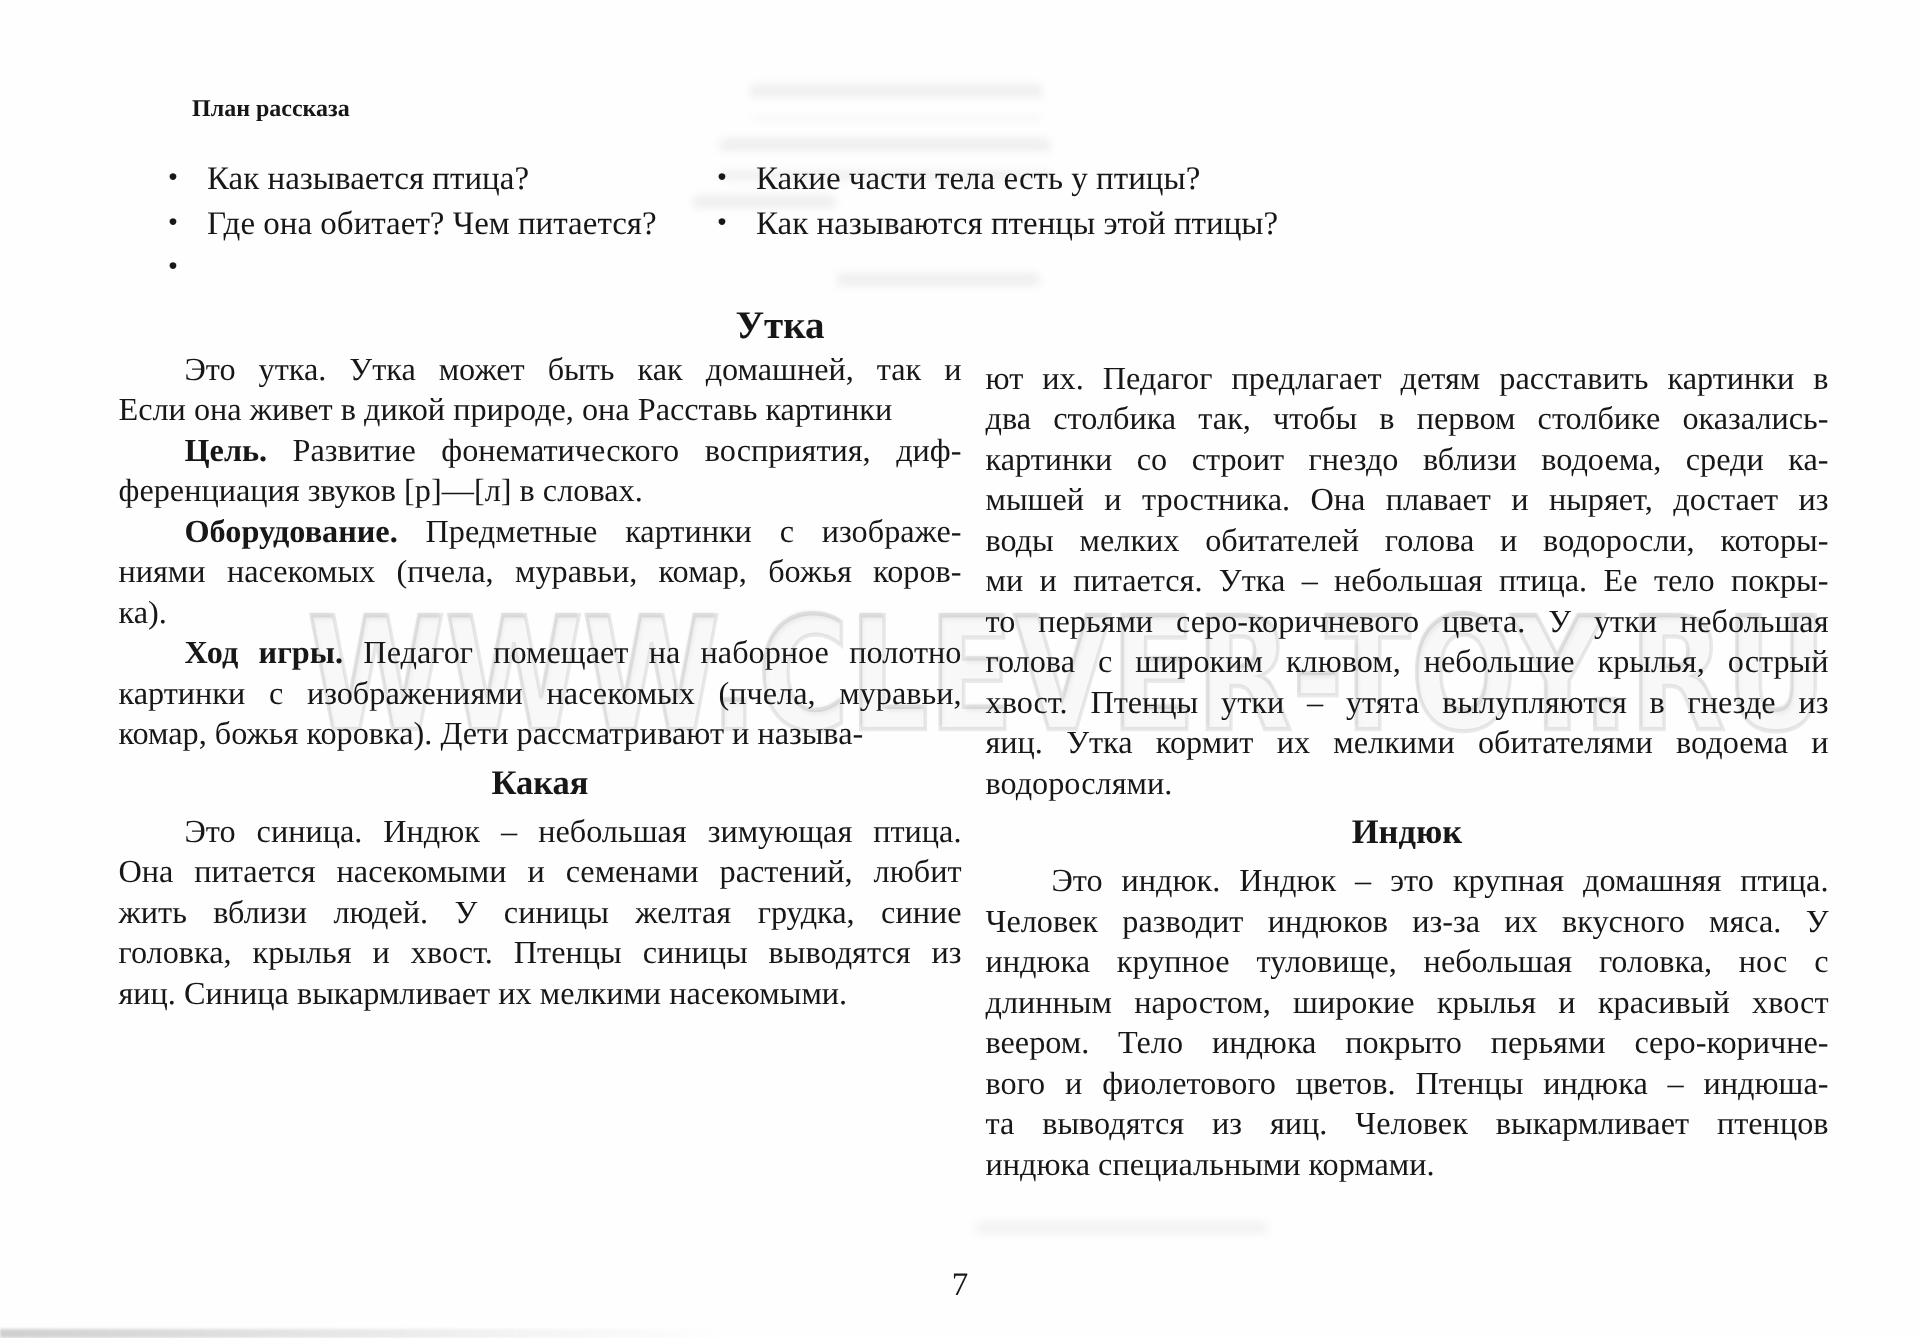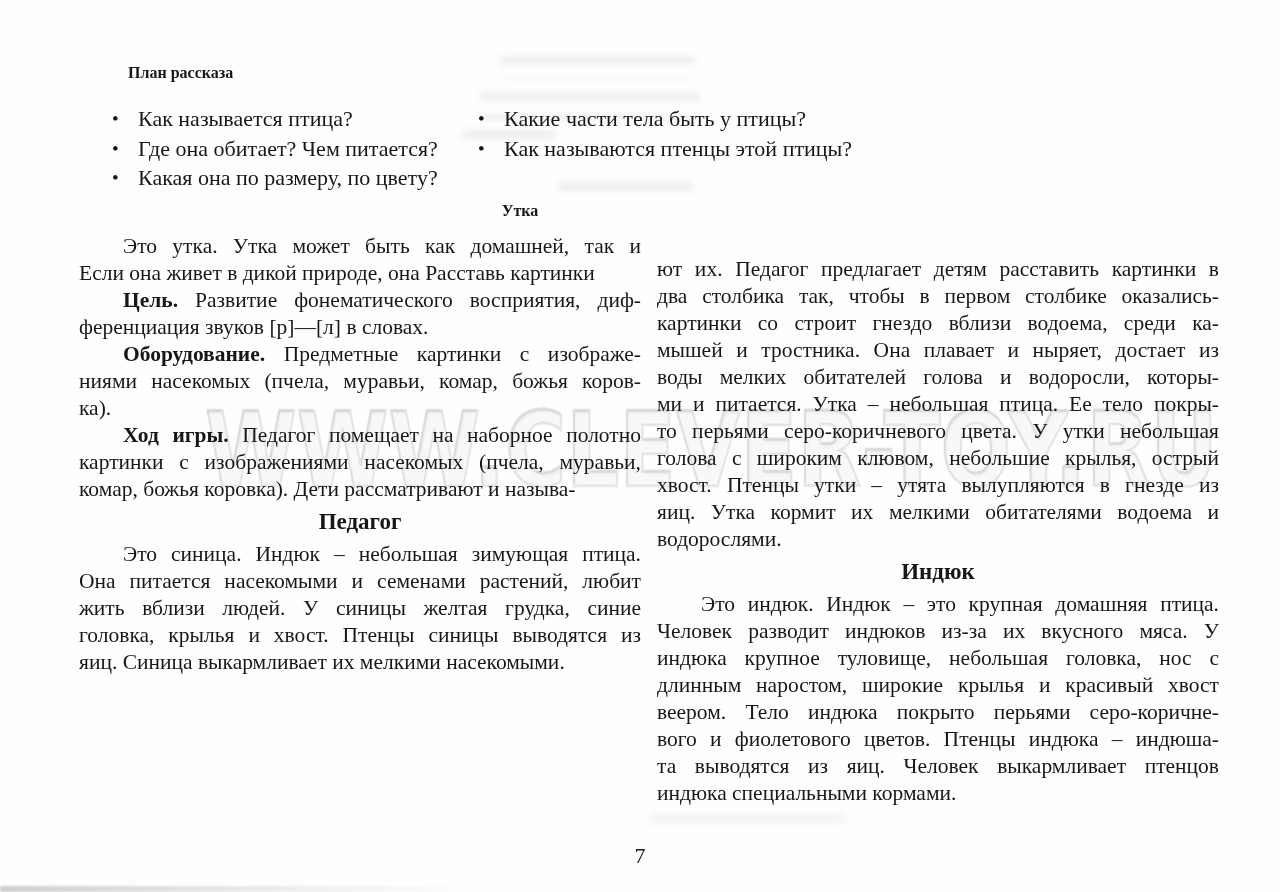--- a/index.html
+++ b/index.html
@@ -31,28 +31,28 @@
     position:absolute;left:128px;top:64px;
     font-weight:bold;font-size:16px;z-index:1;
   }
   .bullets{position:absolute;top:104px;font-size:22px;z-index:1;}
   .bullets.bl-left{left:112px;width:400px;}
   .bullets.bl-right{left:478px;width:460px;}
   .bullet-row{display:flex;line-height:29.5px;}
   .bullet-glyph{width:26px;flex:0 0 26px;font-size:19px;}
   .main-heading{
     position:absolute;left:0;top:202px;width:1040px;
-    text-align:center;font-weight:bold;font-size:16px;z-index:1;
+    text-align:center;font-weight:bold;font-size:26px;z-index:1;
   }
   .col{
     position:absolute;width:562px;
     font-size:21.5px;line-height:27px;z-index:1;
   }
   .col.c-left{left:79px;top:233px;}
-  .col.c-right{left:657px;top:239px;margin-top:17px;}
+  .col.c-right{left:657px;top:239px;}
   .line{text-align:justify;text-align-last:justify;text-justify:inter-word;}
   .line.last{text-align-last:auto;}
   .line.indent{text-indent:44px;font-family:Liberation Serif, serif;}
   .col-heading{
     text-align:center;font-weight:bold;font-size:23px;
     line-height:28px;margin:5px 0 5px;
   }
   .page-number{
     position:absolute;left:0;top:843px;width:1280px;
     text-align:center;font-size:22px;z-index:1;
@@ -89,48 +89,47 @@
       <div class="bullet-row">
         <span class="bullet-glyph">•</span>
         <span>Как называется птица?</span>
       </div>
       <div class="bullet-row">
         <span class="bullet-glyph">•</span>
         <span>Где она обитает? Чем питается?</span>
       </div>
       <div class="bullet-row">
         <span class="bullet-glyph">•</span>
-        <span>Какая она по размеру, по цвету?</span>
       </div>
     </div>
   <div class="bullets bl-right">
       <div class="bullet-row">
         <span class="bullet-glyph">•</span>
-        <span>Какие части тела быть у птицы?</span>
+        <span>Какие части тела есть у птицы?</span>
       </div>
       <div class="bullet-row">
         <span class="bullet-glyph">•</span>
         <span>Как называются птенцы этой птицы?</span>
       </div>
     </div>
 
   <div class="main-heading">Утка</div>
 
   <div class="col c-left">
       <div class="line indent">Это утка. Утка может быть как домашней, так и</div>
       <div class="line last">Если она живет в дикой природе, она Расставь картинки</div>
       <div class="line indent"><b>Цель.</b> Развитие фонематического восприятия, диф-</div>
       <div class="line last">ференциация звуков [р]—[л] в словах.</div>
       <div class="line indent"><b>Оборудование.</b> Предметные картинки с изображе-</div>
       <div class="line">ниями насекомых (пчела, муравьи, комар, божья коров-</div>
       <div class="line last">ка).</div>
       <div class="line indent"><b>Ход игры.</b> Педагог помещает на наборное полотно</div>
       <div class="line">картинки с изображениями насекомых (пчела, муравьи,</div>
       <div class="line last">комар, божья коровка). Дети рассматривают и называ-</div>
-      <div class="col-heading">Педагог</div>
+      <div class="col-heading">Какая</div>
       <div class="line indent">Это синица. Индюк – небольшая зимующая птица.</div>
       <div class="line">Она питается насекомыми и семенами растений, любит</div>
       <div class="line">жить вблизи людей. У синицы желтая грудка, синие</div>
       <div class="line">головка, крылья и хвост. Птенцы синицы выводятся из</div>
       <div class="line last">яиц. Синица выкармливает их мелкими насекомыми.</div>
     </div>
   <div class="col c-right">
       <div class="line">ют их. Педагог предлагает детям расставить картинки в</div>
       <div class="line">два столбика так, чтобы в первом столбике оказались-</div>
       <div class="line">картинки со строит гнездо вблизи водоема, среди ка-</div>

